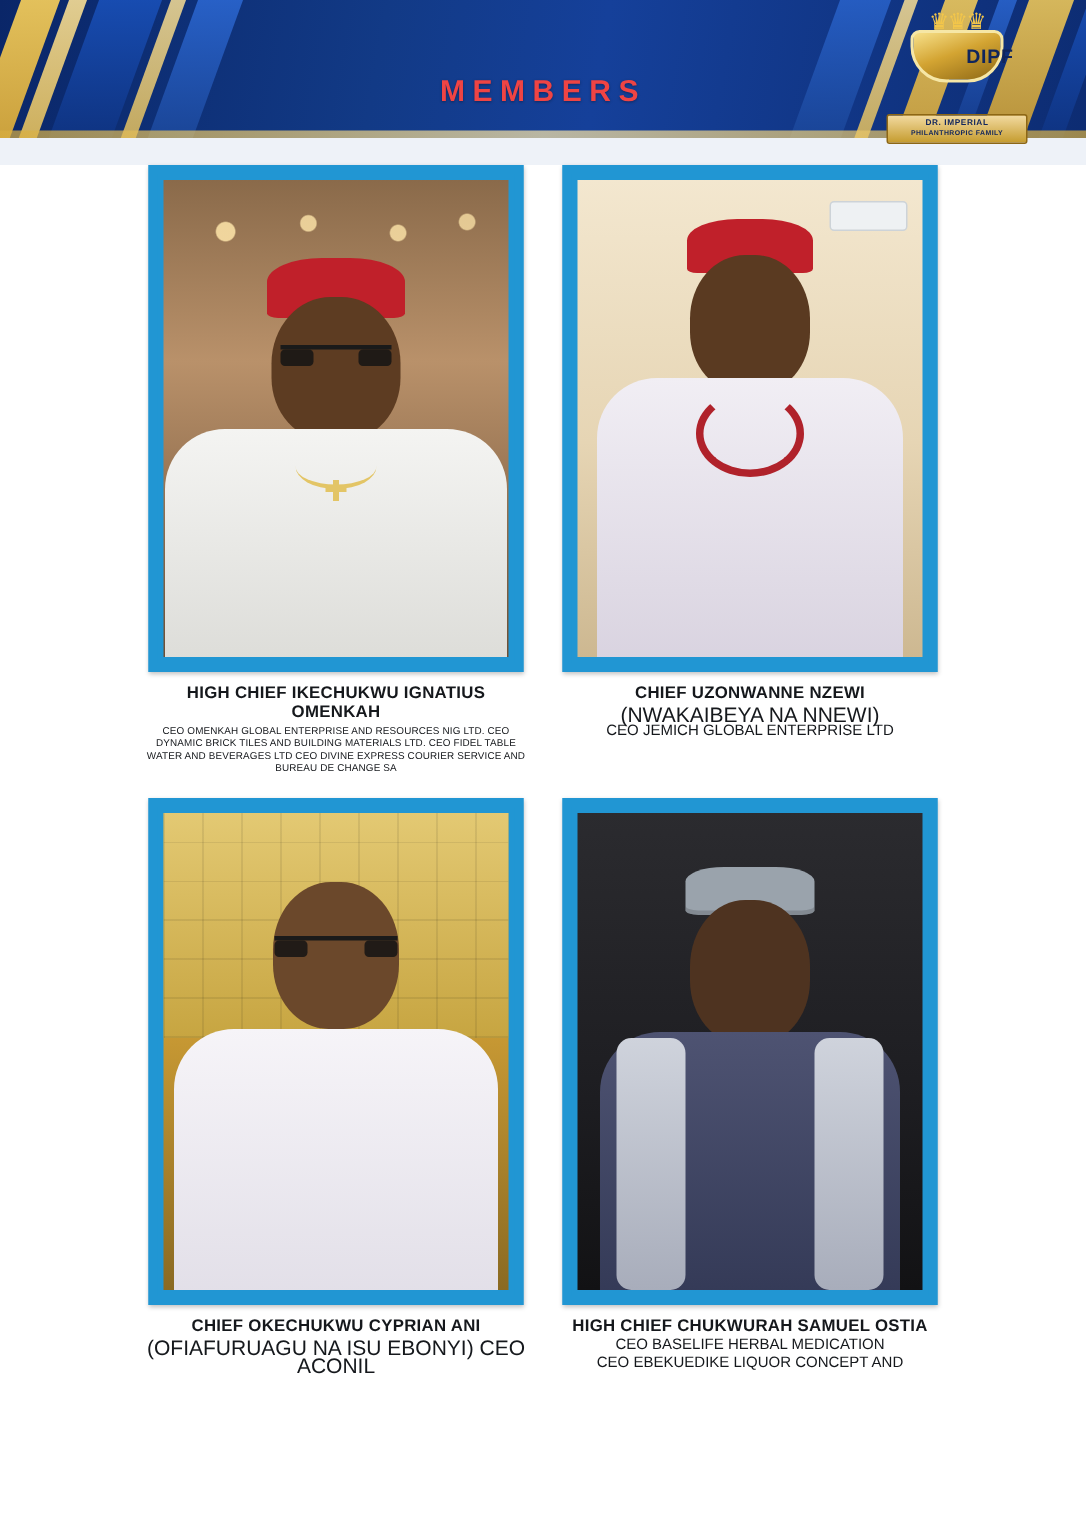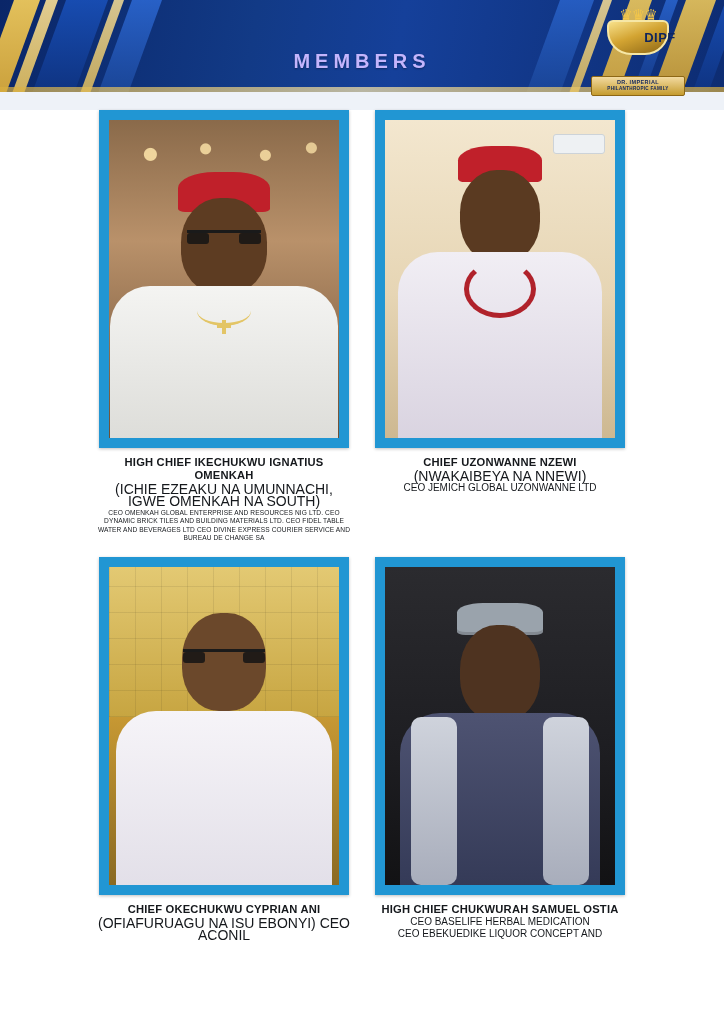--- a/index.html
+++ b/index.html
@@ -51,21 +51,21 @@
   .rb9 { right: 66px;  width: 12px; background: linear-gradient(180deg,#2f6fe0,#0a2668); opacity: .9; }
   .rb10{ right: 28px;  width: 30px; background: linear-gradient(180deg,#f6d365,#b9871f); opacity: .9; }
   .rb11{ right: 2px;   width: 16px; background: linear-gradient(180deg,#1b56c4,#0a2668); opacity: .95; }
 
   .header-title {
     position: absolute;
     top: 0; left: 0; right: 0; bottom: 0;
     display: flex;
     align-items: center;
     justify-content: center;
-    color: #c4b5fd;
+    color: #ef4444;
     font-size: 20px;
     font-weight: bold;
     letter-spacing: 5px;
     text-shadow: 0 1px 2px rgba(0,0,0,.35);
     margin-top: 30px;
   }
   .header-bottom-line {
     position: absolute;
     left: 0; right: 0; bottom: 0;
     height: 5px;
@@ -373,41 +373,40 @@
                 <div class="glass-r"></div>
               </div>
               <div class="torso" style="top:166px;width:228px;height:160px;background:linear-gradient(180deg,#f4f4f2,#dcdcd8);"></div>
               <div class="necklace" style="top:176px;"></div>
               <div class="cross" style="top:200px;"></div>
             </div>
           </div>
         </div>
         <div class="caption">
           <div class="cap-name">HIGH CHIEF IKECHUKWU IGNATIUS OMENKAH</div>
-          <div class="cap-title">(ICHIE EZEAKU NA UMUNNACHI, IGWE OMENKAH NA SOUTH)</div>
           <div class="cap-small">CEO OMENKAH GLOBAL ENTERPRISE AND RESOURCES NIG LTD. CEO DYNAMIC BRICK TILES AND BUILDING MATERIALS LTD. CEO FIDEL TABLE WATER AND BEVERAGES LTD CEO DIVINE EXPRESS COURIER SERVICE AND BUREAU DE CHANGE SA</div>
         </div>
       </div>
 
       <div class="card">
         <div class="photo-frame">
           <div class="photo bg-cream">
             <div class="wall-ac"></div>
             <div class="fig">
               <div class="cap-red" style="top:26px;width:84px;height:36px;"></div>
               <div class="head" style="top:50px;width:80px;height:92px;background:#5a3a21;"></div>
               <div class="torso" style="top:132px;width:204px;height:190px;background:linear-gradient(180deg,#f1eef4,#d9d3e0);"></div>
               <div class="beads" style="top:140px;width:72px;height:58px;"></div>
             </div>
           </div>
         </div>
         <div class="caption">
           <div class="cap-name">CHIEF UZONWANNE NZEWI</div>
           <div class="cap-title">(NWAKAIBEYA NA NNEWI)</div>
-          <div class="cap-sub">CEO JEMICH GLOBAL UZONWANNE LTD</div>
+          <div class="cap-sub">CEO JEMICH GLOBAL ENTERPRISE LTD</div>
         </div>
       </div>
 
       <div class="card">
         <div class="photo-frame">
           <div class="photo bg-gold">
             <div class="tile-wall"></div>
             <div class="fig">
               <div class="head" style="top:46px;width:84px;height:98px;background:#6b482b;"></div>
               <div class="glasses" style="top:82px;width:82px;">

